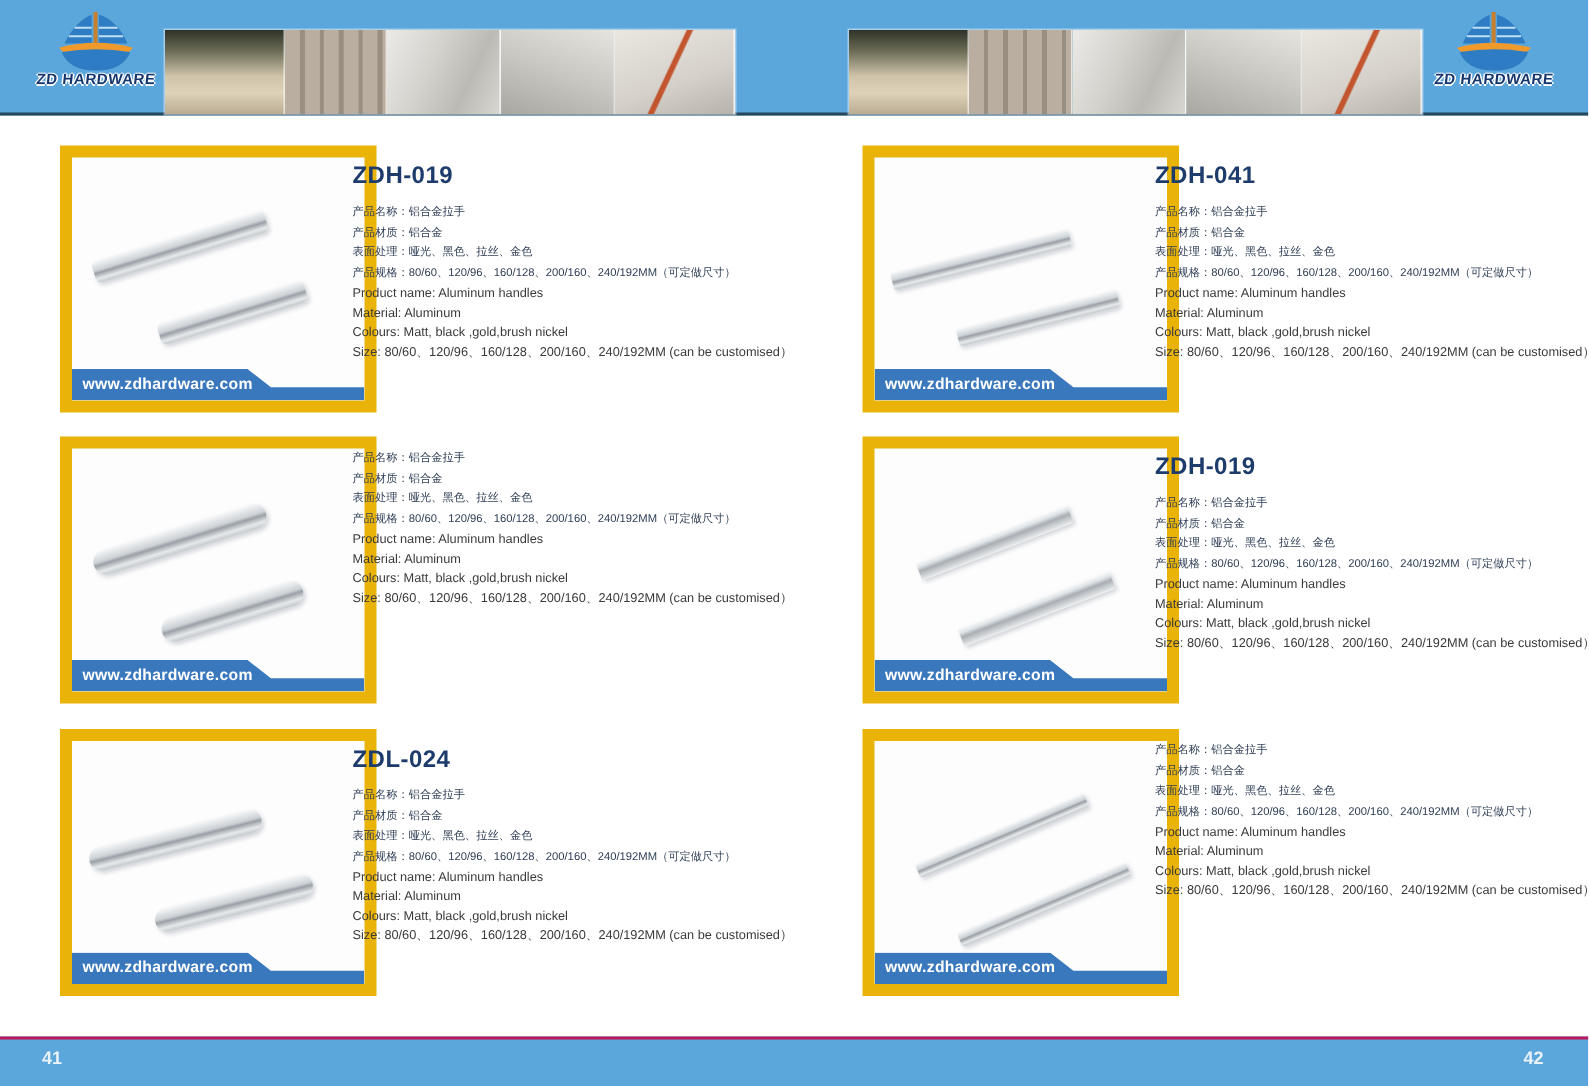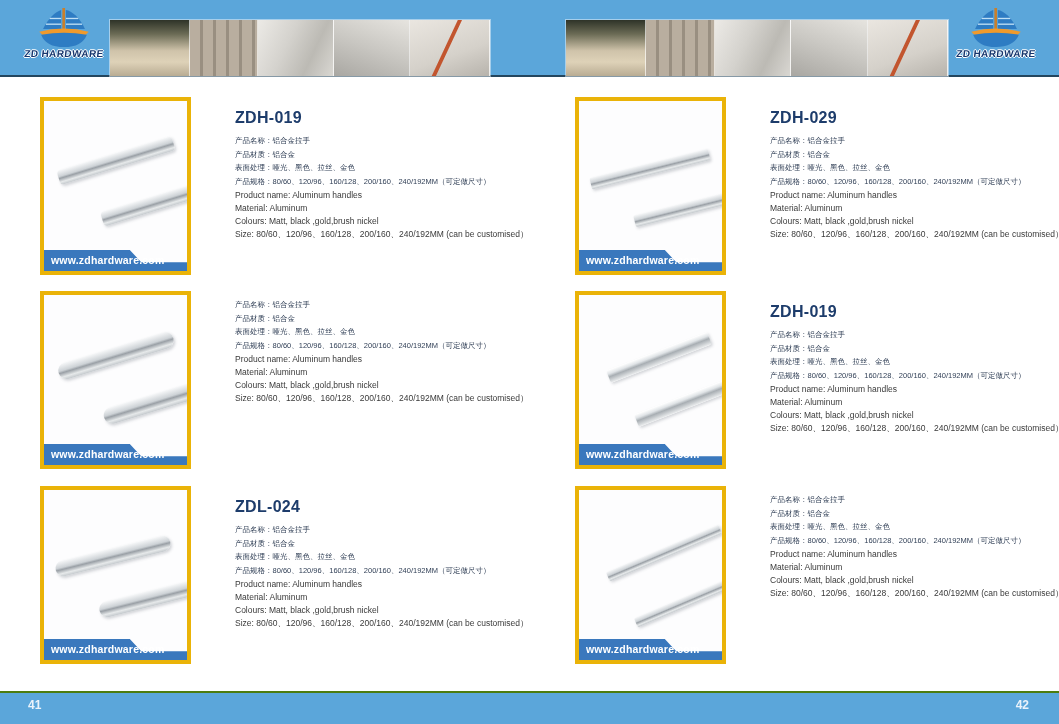--- a/index.html
+++ b/index.html
@@ -24,28 +24,28 @@
   .strip span{height:100%;border-right:1px solid rgba(255,255,255,.65);box-sizing:border-box;}
   .p1{width:21%;background:linear-gradient(180deg,#2e3328 0%,#6b6b55 25%,#cfc3aa 55%,#ded2b8 75%,#b9ac93 100%);}
   .p2{width:18%;background:repeating-linear-gradient(90deg,#b9ae9f 0 10px,#998f81 10px 13px);}
   .p3{width:20%;background:linear-gradient(115deg,#eceae6 0%,#d4d2cd 40%,#bcbab4 70%,#d9d7d2 100%);}
   .p4{width:20%;background:linear-gradient(200deg,#e6e4df 0%,#c9c7c2 50%,#a9a7a2 100%);}
   .p5{width:21%;background:linear-gradient(115deg,transparent 45%,#c2552e 46%,#c2552e 49%,transparent 50%),
       linear-gradient(160deg,#eae6e0 0%,#d5d1ca 60%,#b7b3ac 100%);}
 
   
   .footer{position:absolute;left:0;bottom:0;width:100%;height:33px;background:#5ba6da;
-          border-top:2px solid #4d7c0f;box-sizing:border-box;}
+          border-top:2px solid #be185d;box-sizing:border-box;}
   .pageno{position:absolute;top:5px;color:#eaf3fb;font-size:12px;font-weight:bold;}
   .pn-left{left:28px;}
   .pn-right{right:30px;}
 
   
   .card{position:absolute;width:480px;height:179px;}
-  .frame{position:absolute;left:0;top:0;width:151px;height:178px;border:4px solid #eab308;
+  .frame{position:absolute;left:0;top:0;width:211px;height:178px;border:8px solid #eab308;
          background:#fdfdfe;box-sizing:border-box;overflow:hidden;}
   .photo{position:absolute;left:0;top:0;right:0;bottom:21px;}
   .photo .h{position:absolute;border-radius:4px;transform:rotate(-17deg);
             background:linear-gradient(180deg,#f8f9fa 0%,#cdd2d6 42%,#9aa0a6 55%,#e6e9ea 80%,#c3c8cc 100%);
             box-shadow:1px 2px 3px rgba(60,70,80,.22);}
   .v022 .h1{left:12px;top:52px;width:120px;height:15px;}
   .v022 .h2{left:56px;top:96px;width:102px;height:15px;}
   .v025 .h{transform:rotate(-14deg);height:12px;border-radius:2px;}
   .v025 .h1{left:10px;top:62px;width:122px;}
   .v025 .h2{left:54px;top:101px;width:110px;}
@@ -164,21 +164,21 @@
     <div class="frame">
       <div class="photo v025">
         <i class="h h1"></i>
         <i class="h h2"></i>
       </div>
       <div class="ribbon">
         <span class="url">www.zdhardware.com</span>
       </div>
     </div>
     <div class="info">
-      <h2 class="code">ZDH-029</h2>
+      <h2 class="code">ZDH-041</h2>
       <div class="cnblock">
         <p class="cn">产品名称：铝合金拉手</p>
         <p class="cn">产品材质：铝合金</p>
         <p class="cn">表面处理：哑光、黑色、拉丝、金色</p>
         <p class="cn">产品规格：80/60、120/96、160/128、200/160、240/192MM（可定做尺寸）</p>
       </div>
       <div class="enblock">
         <p class="en">Product name: Aluminum handles</p>
         <p class="en">Material: Aluminum</p>
         <p class="en">Colours: Matt, black ,gold,brush nickel</p>

